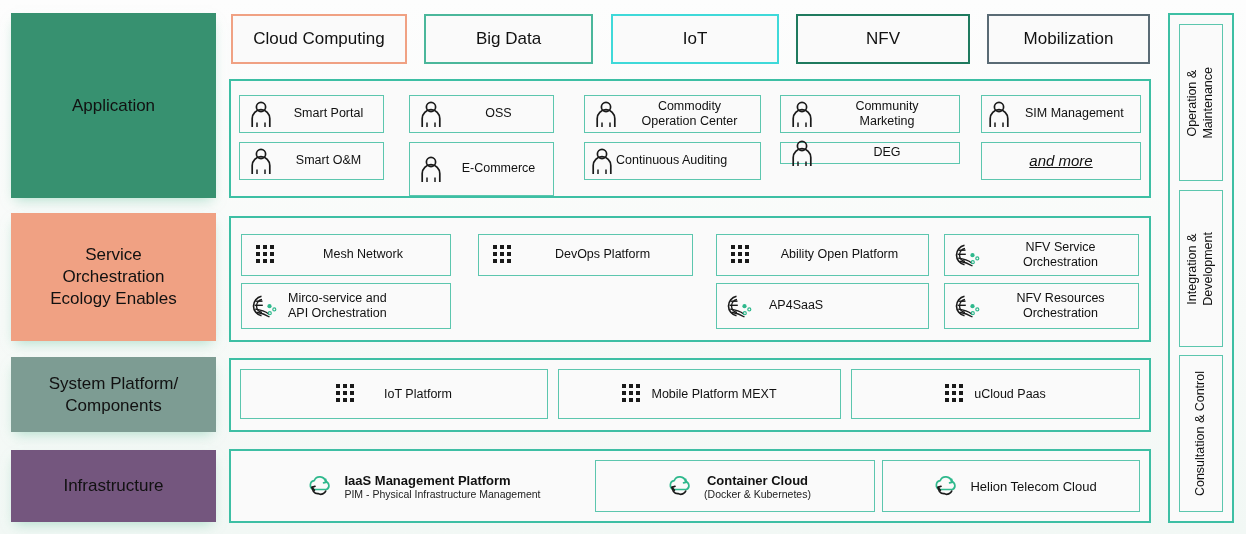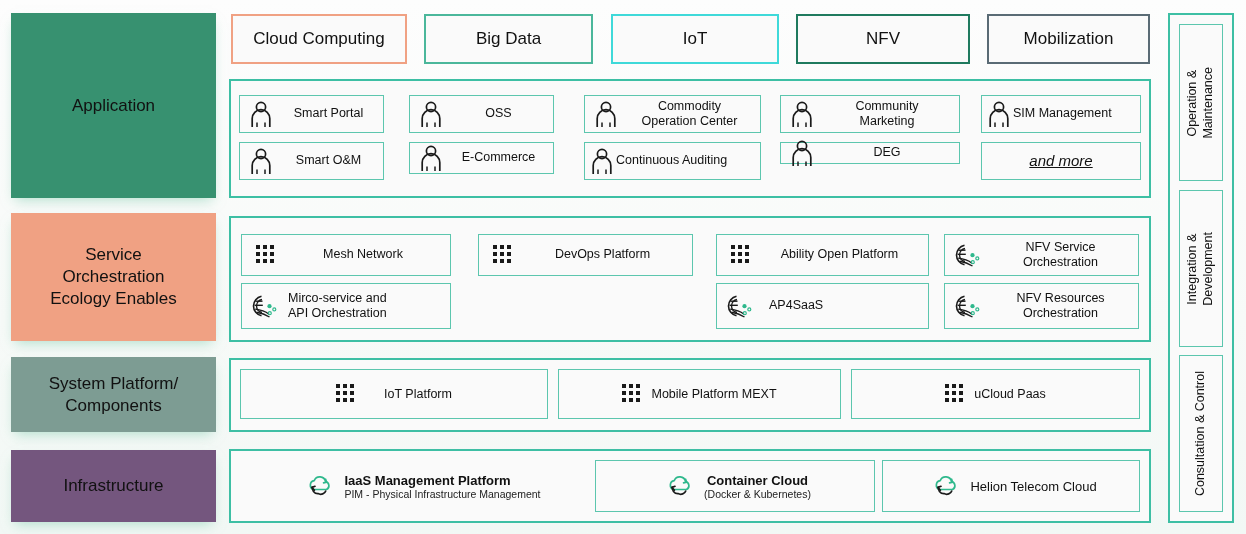--- a/index.html
+++ b/index.html
@@ -216,21 +216,21 @@
         <circle cx="13" cy="7" r="4.6" fill="none" stroke="#1a1a1a" stroke-width="1.7"></circle>
         <path d="M4.2 27 V18.5 A8.8 8.8 0 0 1 21.8 18.5 V27" fill="none" stroke="#1a1a1a" stroke-width="1.7"></path>
         <line x1="9" y1="22.5" x2="9" y2="27" stroke="#1a1a1a" stroke-width="1.5"></line>
         <line x1="17" y1="22.5" x2="17" y2="27" stroke="#1a1a1a" stroke-width="1.5"></line>
       </svg>
     </span>
     <span class="lbl" style="white-space:pre-line;">Community
 Marketing</span>
   </div>
 
-  <div class="cell" style="left:981px; top:95px; width:160px; height:38px;">
+  <div class="cell" style="left:981px; top:95px; width:160px; height:38px;gap:12px;">
     <span class="ico" style="margin-left:4px;">
       <svg class="icon-person" viewBox="0 0 26 28" style="margin-left:0;">
         <circle cx="13" cy="7" r="4.6" fill="none" stroke="#1a1a1a" stroke-width="1.7"></circle>
         <path d="M4.2 27 V18.5 A8.8 8.8 0 0 1 21.8 18.5 V27" fill="none" stroke="#1a1a1a" stroke-width="1.7"></path>
         <line x1="9" y1="22.5" x2="9" y2="27" stroke="#1a1a1a" stroke-width="1.5"></line>
         <line x1="17" y1="22.5" x2="17" y2="27" stroke="#1a1a1a" stroke-width="1.5"></line>
       </svg>
     </span>
     <span class="lbl lft" style="white-space:pre-line; padding-left:1px;">SIM Management</span>
   </div>
@@ -240,21 +240,21 @@
       <svg class="icon-person" viewBox="0 0 26 28">
         <circle cx="13" cy="7" r="4.6" fill="none" stroke="#1a1a1a" stroke-width="1.7"></circle>
         <path d="M4.2 27 V18.5 A8.8 8.8 0 0 1 21.8 18.5 V27" fill="none" stroke="#1a1a1a" stroke-width="1.7"></path>
         <line x1="9" y1="22.5" x2="9" y2="27" stroke="#1a1a1a" stroke-width="1.5"></line>
         <line x1="17" y1="22.5" x2="17" y2="27" stroke="#1a1a1a" stroke-width="1.5"></line>
       </svg>
     </span>
     <span class="lbl" style="white-space:pre-line;">Smart O&amp;M</span>
   </div>
 
-  <div class="cell" style="left:409px; top:142px; width:145px; height:32px;">
+  <div class="cell" style="left:409px; top:142px; width:145px; height:54px;">
     <span class="ico">
       <svg class="icon-person" viewBox="0 0 26 28">
         <circle cx="13" cy="7" r="4.6" fill="none" stroke="#1a1a1a" stroke-width="1.7"></circle>
         <path d="M4.2 27 V18.5 A8.8 8.8 0 0 1 21.8 18.5 V27" fill="none" stroke="#1a1a1a" stroke-width="1.7"></path>
         <line x1="9" y1="22.5" x2="9" y2="27" stroke="#1a1a1a" stroke-width="1.5"></line>
         <line x1="17" y1="22.5" x2="17" y2="27" stroke="#1a1a1a" stroke-width="1.5"></line>
       </svg>
     </span>
     <span class="lbl" style="white-space:pre-line;">E-Commerce</span>
   </div>

